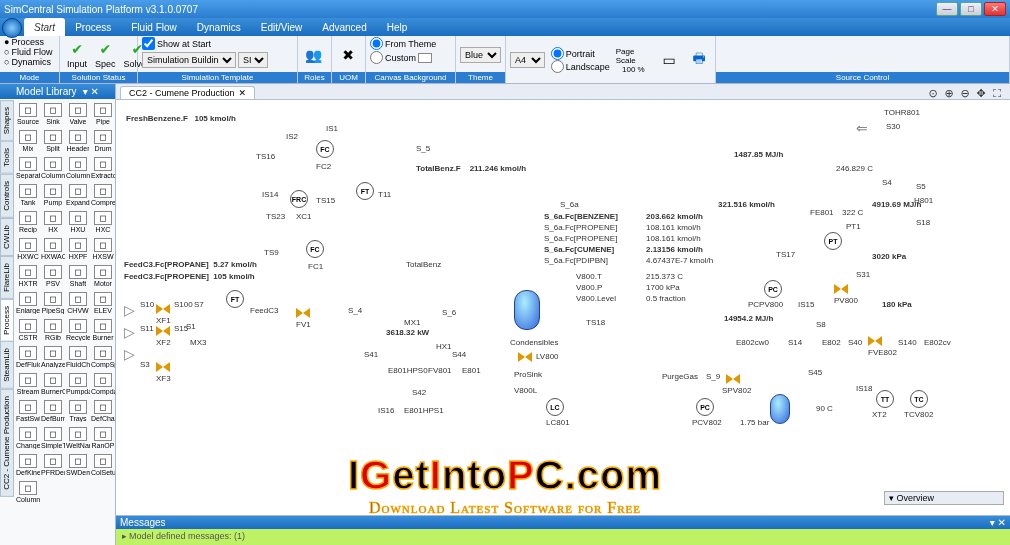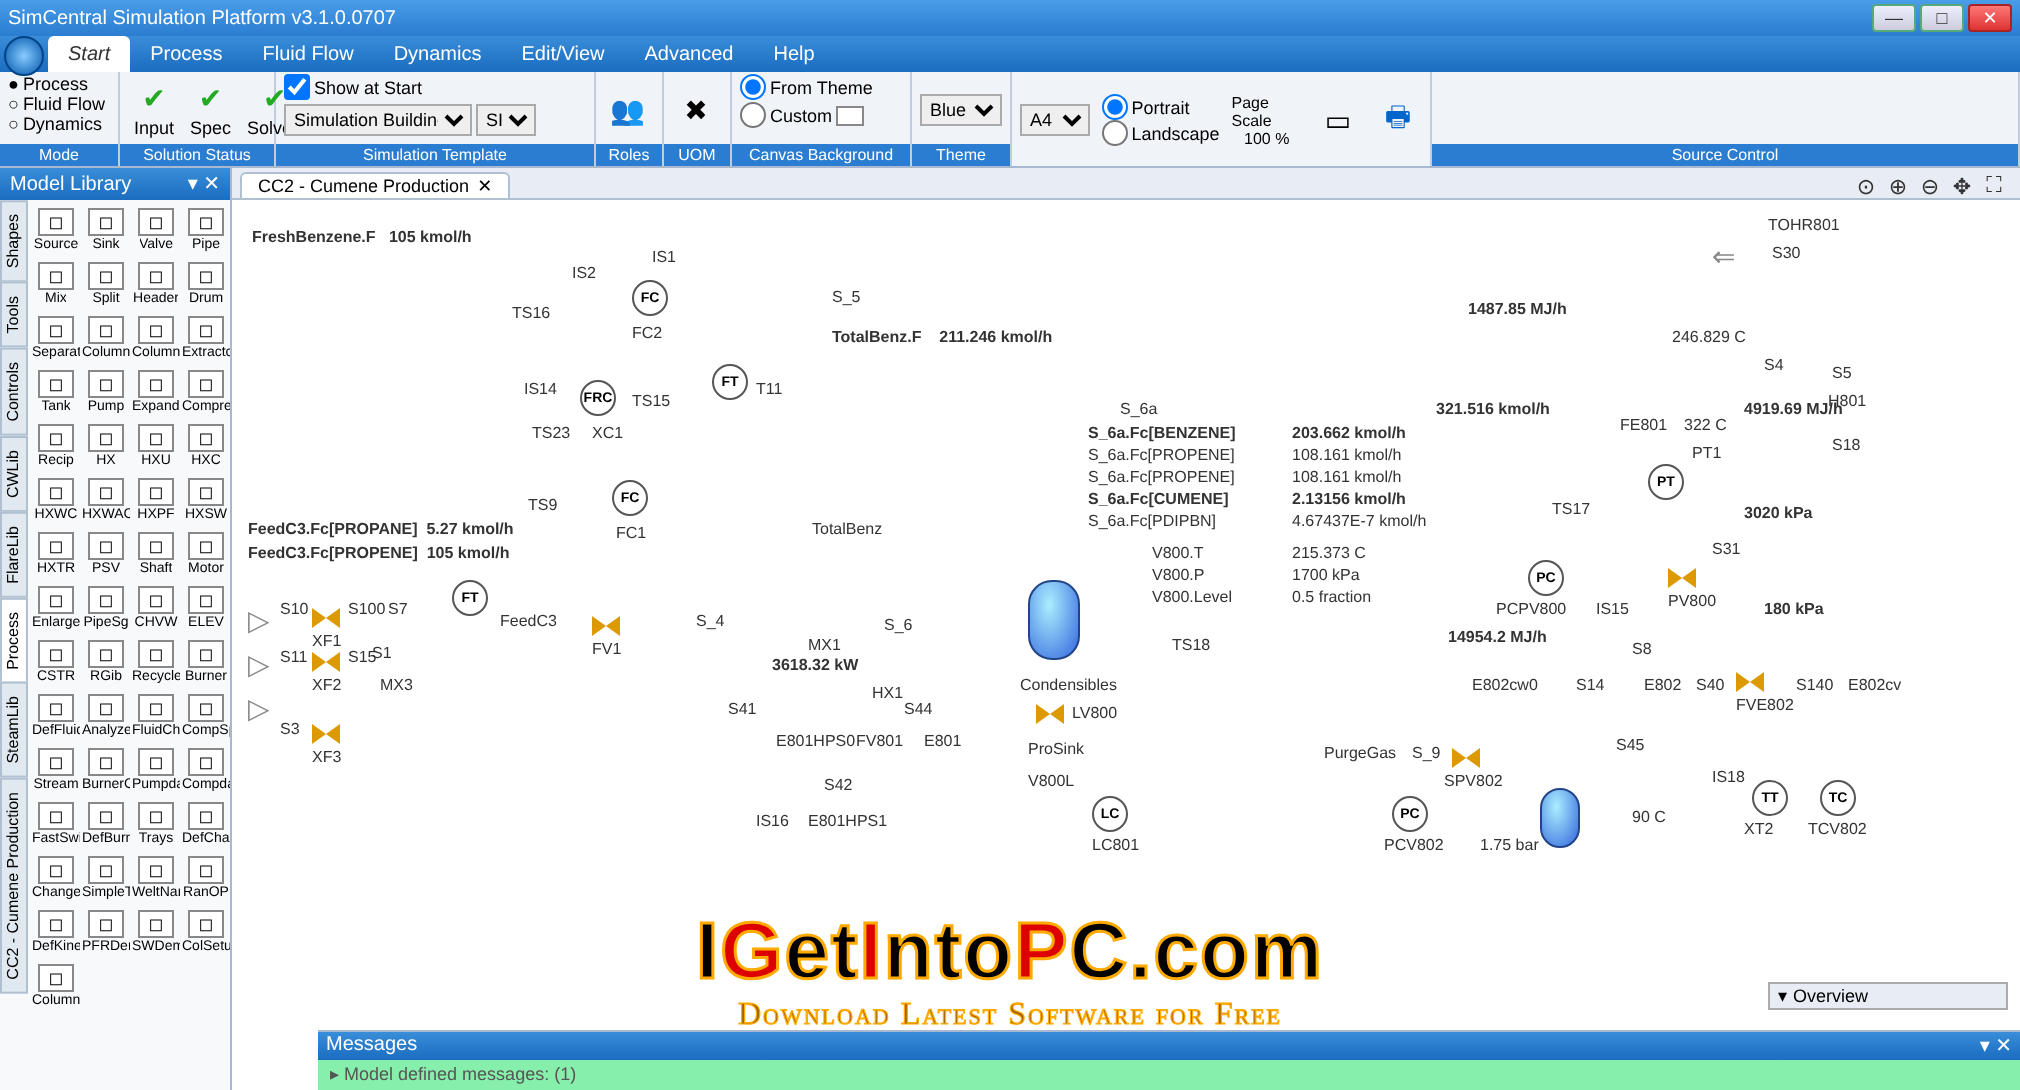--- a/index.html
+++ b/index.html
@@ -22,21 +22,21 @@
 .ribbon .group .label { text-align: center; font-size: 8px; color: #fff; background:#2a7dd0; margin:0 -4px; padding:1px 0;}
 .rbtn { display: flex; flex-direction: column; align-items: center; gap: 1px; padding: 1px 3px; cursor: pointer; }
 .rbtn .ico { width: 18px; height: 18px; display:flex;align-items:center;justify-content:center;font-size:14px;}
 .chk { font-size: 9px; display:flex;align-items:center;gap:2px;}
 select.rsel { font-size: 9px; height: 16px; border:1px solid #aaa;}
 .radio { font-size:9px; display:flex;align-items:center;gap:2px;}
 
 .main { display: flex; height: calc(100% - 18px - 18px - 48px); }
 
 .library { width: 116px; background: #f8f9fb; border-right: 1px solid #a8b8d0; display: flex; flex-direction: column; }
-.library .hdr { background: linear-gradient(#3a8dd8,#1a6dc0); color: #fff; font-size: 10px; padding: 2px 5px; display:flex;justify-content:space-between;align-items:center;}
+.library .hdr { background: linear-gradient(#3a8dd8,#1a6dc0); color: #fff; font-size: 10px; padding: 2px 16px; display:flex;justify-content:space-between;align-items:center;}
 .library .vtabs { position:absolute; left:0; top:100px; width:14px; display:flex;flex-direction:column;}
 .library .vtab { writing-mode:vertical-rl; transform:rotate(180deg); font-size:8px; padding:6px 1px; background:#e0e8f0; border:1px solid #b0c0d0; cursor:pointer; text-align:center;}
 .library .vtab.active { background:#fff; }
 .libgrid { flex:1; overflow:auto; display:grid; grid-template-columns: repeat(4, 1fr); gap:1px; padding:2px 2px 2px 16px; align-content:start;}
 .libitem { display:flex;flex-direction:column;align-items:center; padding:2px 0; cursor:pointer;}
 .libitem .ico { width:18px;height:14px;border:1px solid #888;background:#fff;display:flex;align-items:center;justify-content:center;font-size:9px;}
 .libitem .lbl { font-size:7px; text-align:center; line-height:1; margin-top:1px; max-width:24px; overflow:hidden;}
 
 .canvas-wrap { flex:1; display:flex; flex-direction:column; background:#fff;}
 .canvas-tabs { height:16px; background:#e8edf5; display:flex; align-items:flex-end; padding-left:4px; border-bottom:1px solid #b0c0d0;}
@@ -45,21 +45,21 @@
 .canvas-tools .tool { width:14px;height:14px;display:flex;align-items:center;justify-content:center;font-size:11px;cursor:pointer;color:#333;}
 .canvas { flex:1; position:relative; overflow:hidden; background:#fff;}
 .canvas .node { position:absolute; font-size:8px; color:#333;}
 .canvas .bold { font-weight:bold; }
 .canvas .unit { position:absolute; width:18px;height:18px;border:1.5px solid #555;border-radius:50%;background:#fff;display:flex;align-items:center;justify-content:center;font-size:7px;font-weight:bold;}
 .canvas .vessel { position:absolute; width:26px;height:40px;background:radial-gradient(ellipse at 40% 30%,#aef,#36d);border:1px solid #248;border-radius:12px;}
 .canvas .valve { position:absolute; width:14px;height:10px;}
 .canvas .valve::before { content:""; position:absolute; border-left:7px solid #d90; border-top:5px solid transparent;border-bottom:5px solid transparent;left:0;}
 .canvas .valve::after { content:""; position:absolute; border-right:7px solid #d90; border-top:5px solid transparent;border-bottom:5px solid transparent;right:0;}
 .canvas .arrow { position:absolute;color:#888;font-size:14px;}
-.messages { height:30px; background:#86efac; border-top:1px solid #a8b8d0;margin-left:43px;}
+.messages { height:30px; background:#bef264; border-top:1px solid #a8b8d0;}
 .messages .hdr { background:linear-gradient(#3a8dd8,#1a6dc0); color:#fff; font-size:10px; padding:1px 4px;display:flex;justify-content:space-between;}
 .messages .body { font-size:9px; padding:2px 6px; color:#555;}
 .overview { position:absolute; right:6px; bottom:40px; width:120px; background:#fff; border:1px solid #aaa; font-size:9px;}
 .overview .hdr { background:#e8edf5; padding:1px 4px; display:flex;align-items:center;gap:3px;}
 
 .watermark { position:absolute; left:0; right:0; bottom:28px; text-align:center; pointer-events:none;}
 .watermark .line1 { font-family: Georgia, serif; font-size:40px; font-weight:bold; -webkit-text-stroke:1.5px #fa0; color:#000; letter-spacing:1px;}
 .watermark .line1 .G,.watermark .line1 .I2,.watermark .line1 .P { color:#d00;}
 .watermark .line2 { font-family: Georgia, serif; font-size:16px; color:#a16207; -webkit-text-stroke:0.6px #fa0; letter-spacing:1px; font-variant:small-caps;}
 </style>

